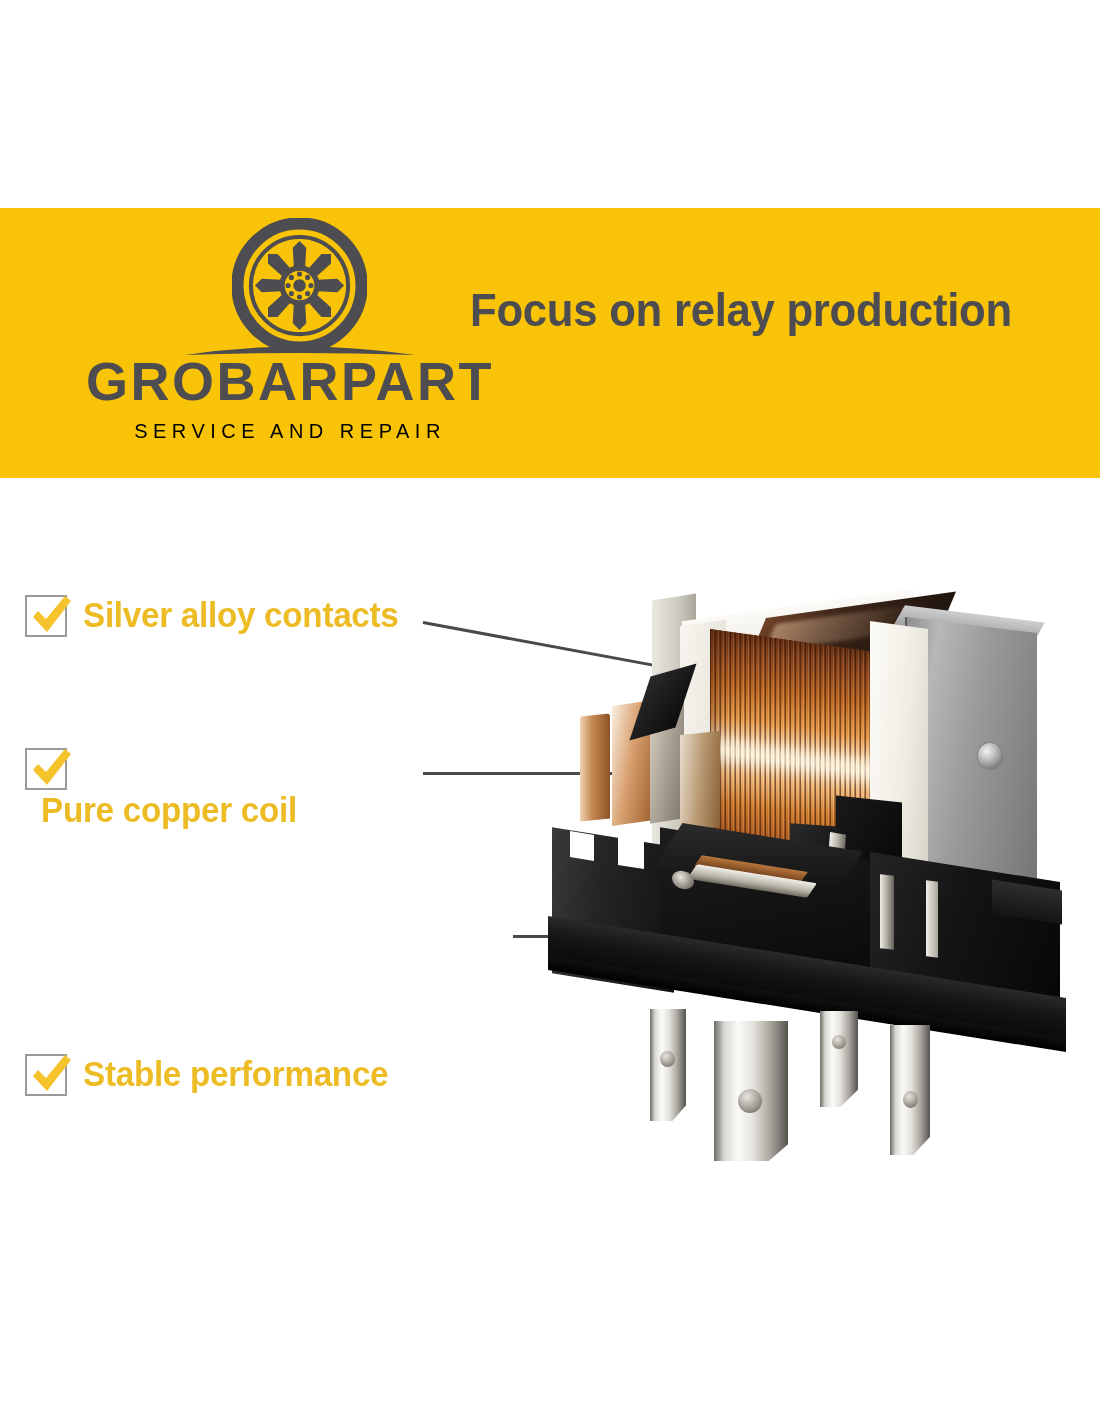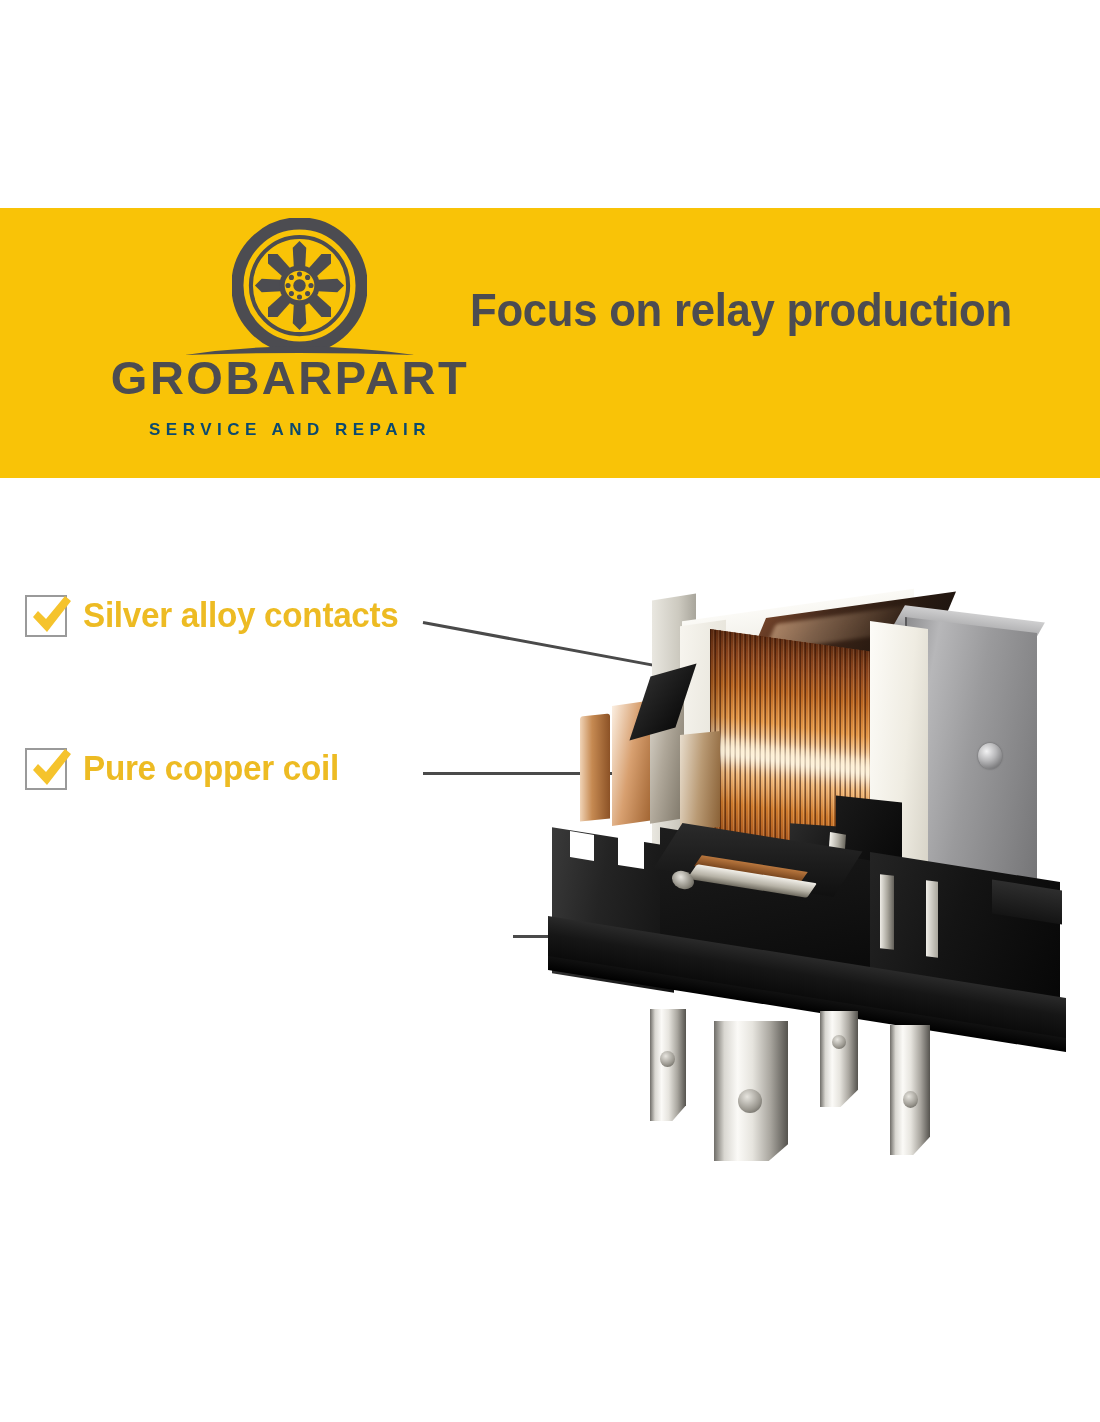--- a/index.html
+++ b/index.html
@@ -48,37 +48,37 @@
     top: 128px;
     width: 230px;
     height: 16px;
   }
   .brand-name {
     position: absolute;
     left: 0;
     top: 140px;
     width: 500px;
     text-align: center;
-    font-size: 47px;
+    font-size: 54px;
     font-weight: bold;
     letter-spacing: 2.5px;
     color: #4c4c51;
     line-height: 1;
     white-space: nowrap;
   }
   .brand-tagline {
     position: absolute;
     left: 0;
     top: 206px;
     width: 500px;
     text-align: center;
-    font-size: 17px;
-    font-weight: bold;
+    font-size: 20px;
+    font-weight: normal;
     letter-spacing: 5.5px;
-    color: #0c4a6e;
+    color: #000000;
     white-space: nowrap;
   }
   .banner-headline {
     position: absolute;
     left: 470px;
     top: 74px;
     width: 620px;
     font-size: 47px;
     font-weight: bold;
     color: #4c4c51;
@@ -90,21 +90,21 @@
 
   
   .feature {
     position: absolute;
     left: 25px;
     display: flex;
     align-items: flex-start;
     height: 46px;
   }
   .feature-f1 { top: 595px; }
-  .feature-f2 { top: 748px; }
+  .feature-f2 { top: 748px; flex-direction: column; }
   .feature-f3 { top: 901px; }
   .feature-f4 { top: 1054px; }
 
   .checkbox {
     position: relative;
     width: 42px;
     height: 42px;
     border: 2px solid #9a9a9a;
     background: #ffffff;
     flex: 0 0 auto;
@@ -440,20 +440,28 @@
   <div class="feature feature-f2">
     <span class="checkbox">
       <svg viewBox="0 0 50 50">
         <path d="M8 27 L13 21 L21 29 L40 6 L46 11 L22 42 Z" fill="#f5c32c"></path>
       </svg>
     </span>
     <span class="feature-label">Pure copper coil</span>
   </div>
 
 
+  <div class="feature feature-f4">
+    <span class="checkbox">
+      <svg viewBox="0 0 50 50">
+        <path d="M8 27 L13 21 L21 29 L40 6 L46 11 L22 42 Z" fill="#f5c32c"></path>
+      </svg>
+    </span>
+    <span class="feature-label">Stable performance</span>
+  </div>
 
   <div class="leader leader-l1"></div>
   <div class="leader leader-l2"></div>
   <div class="leader leader-l3"></div>
 
   <div class="relay">
 
     <div class="br-left"></div>
     <div class="bobbin-back"></div>
     <div class="core-top"></div>

